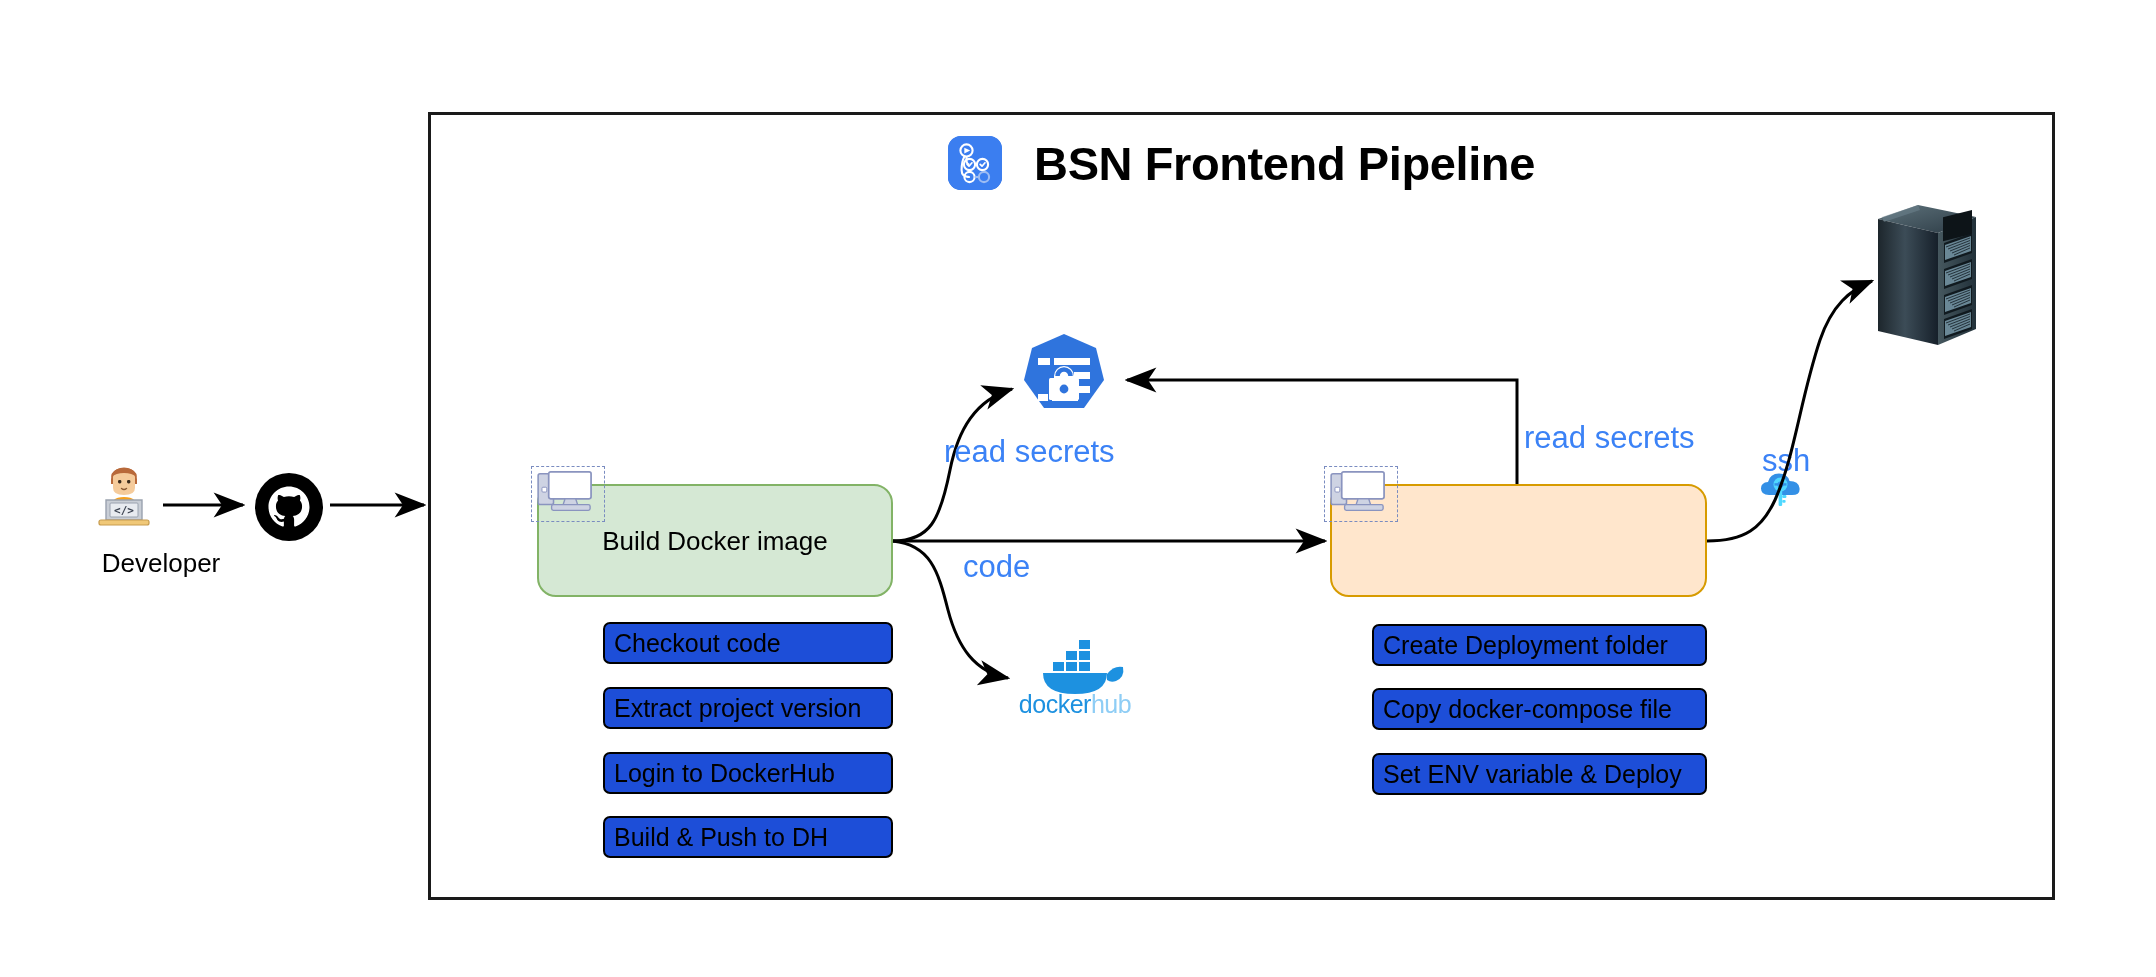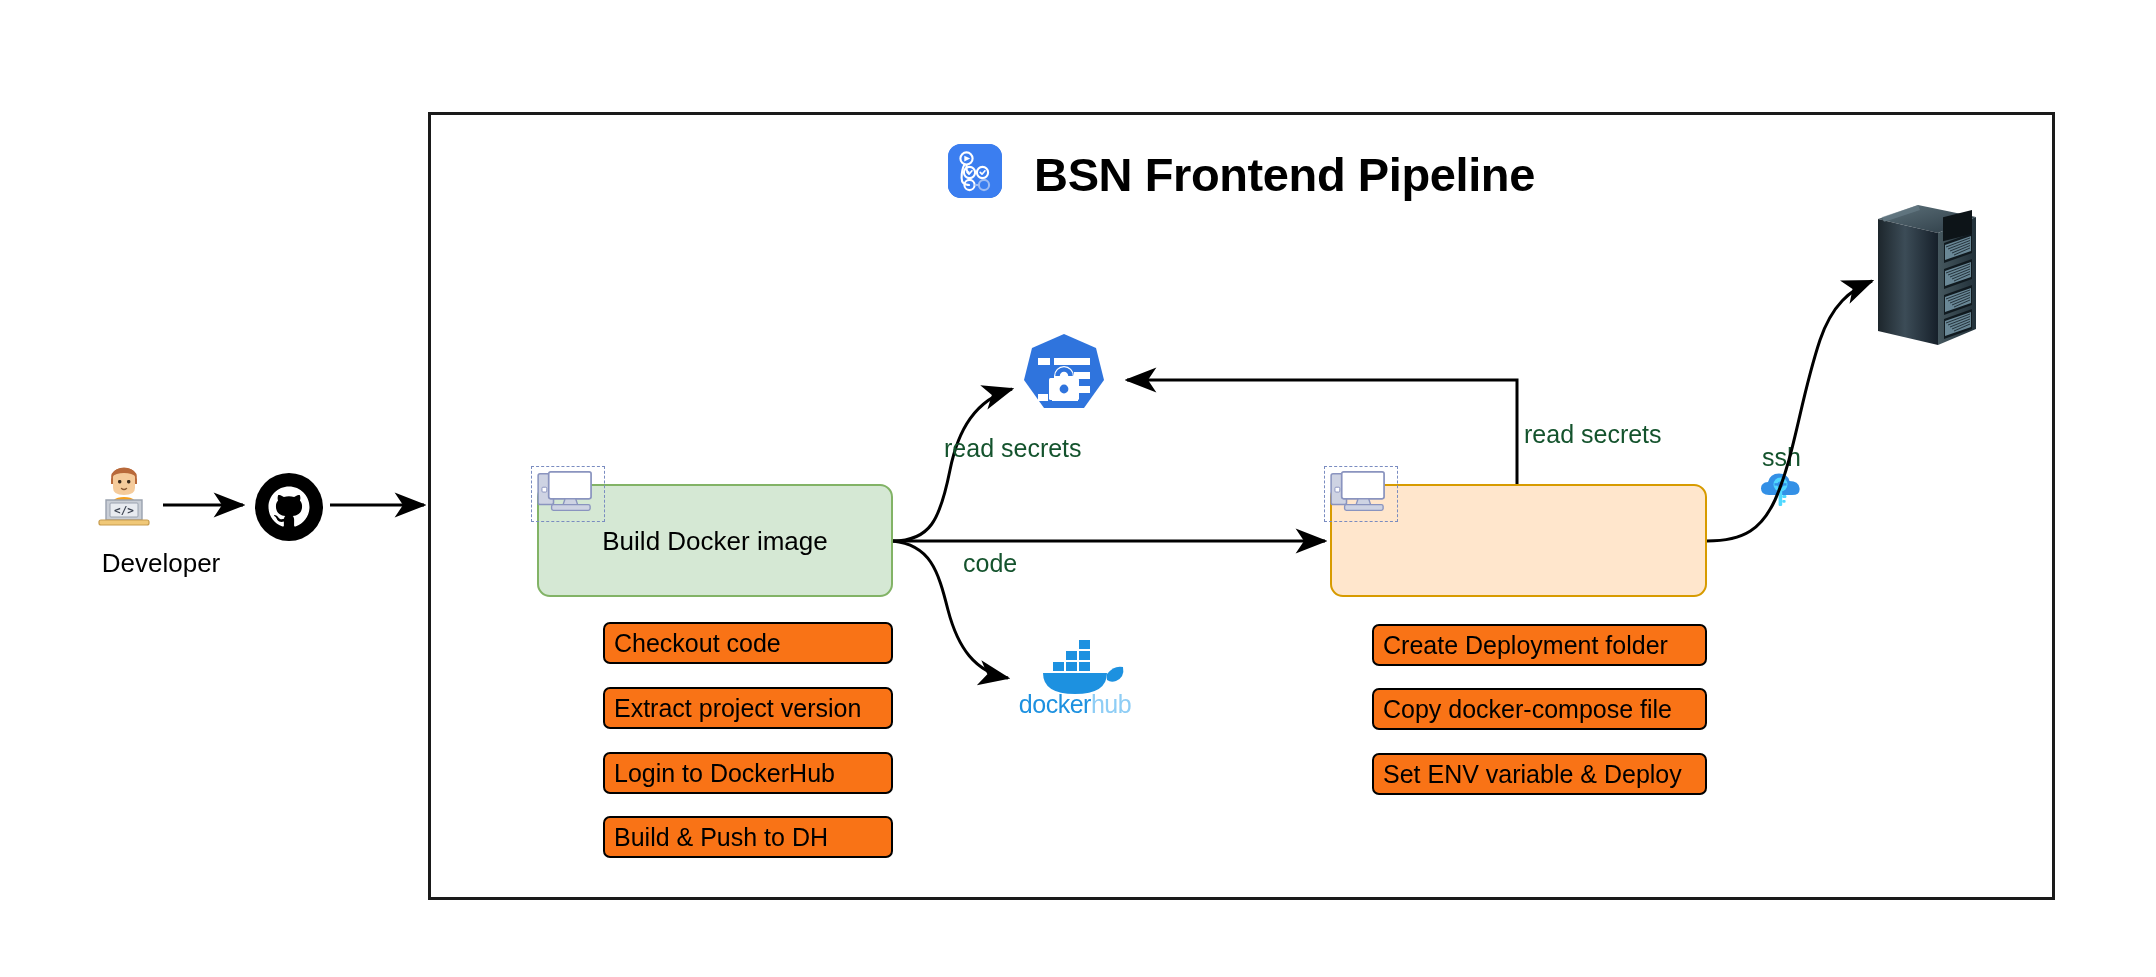--- a/index.html
+++ b/index.html
@@ -31,42 +31,42 @@
     box-sizing: border-box;
   }
 
   
   #pipeline-title-wrap {
     left: 428px;
     top: 128px;
     width: 1627px;
     height: 70px;
     display: flex;
-    align-items: flex-end;
+    align-items: center;
     justify-content: center;
     gap: 32px;
   }
   #pipeline-title-text {
     font-size: 47px;
     font-weight: bold;
     letter-spacing: -0.4px;
     line-height: 1;
     white-space: nowrap;
   }
   .gha-icon {
     width: 54px;
     height: 54px;
     border-radius: 13px;
     background: linear-gradient(160deg, #3b7ef0 0%, #2f6fe0 55%, #2463d2 100%);
     display: block;
   }
 
   
   .stage-box {
-    border-radius: 13px;
+    border-radius: 19px;
     box-sizing: border-box;
   }
   #stage-build {
     left: 537px;
     top: 484px;
     width: 356px;
     height: 113px;
     background: #d5e8d4;
     border: 2px solid #82b366;
   }
@@ -96,37 +96,37 @@
     width: 72px;
     height: 54px;
     outline: 1px dashed #7a8cc0;
     box-sizing: border-box;
   }
 
   
   .step-chip {
     border: 2.5px solid #000000;
     border-radius: 7px;
-    background: #f97316;
+    background: #1d4ed8;
     box-sizing: border-box;
     display: flex;
     align-items: center;
     padding-left: 9px;
     font-size: 25px;
     color: #000;
     white-space: nowrap;
     height: 42px;
   }
   .left-steps { left: 603px; width: 290px; }
   .right-steps { left: 1372px; width: 335px; }
 
   
   .edge-label {
-    font-size: 25px;
-    color: #14532d;
+    font-size: 31px;
+    color: #3b82f6;
     white-space: nowrap;
     line-height: 1;
   }
   #developer-label {
     left: 61px;
     top: 548px;
     width: 200px;
     text-align: center;
     font-size: 26px;
   }

